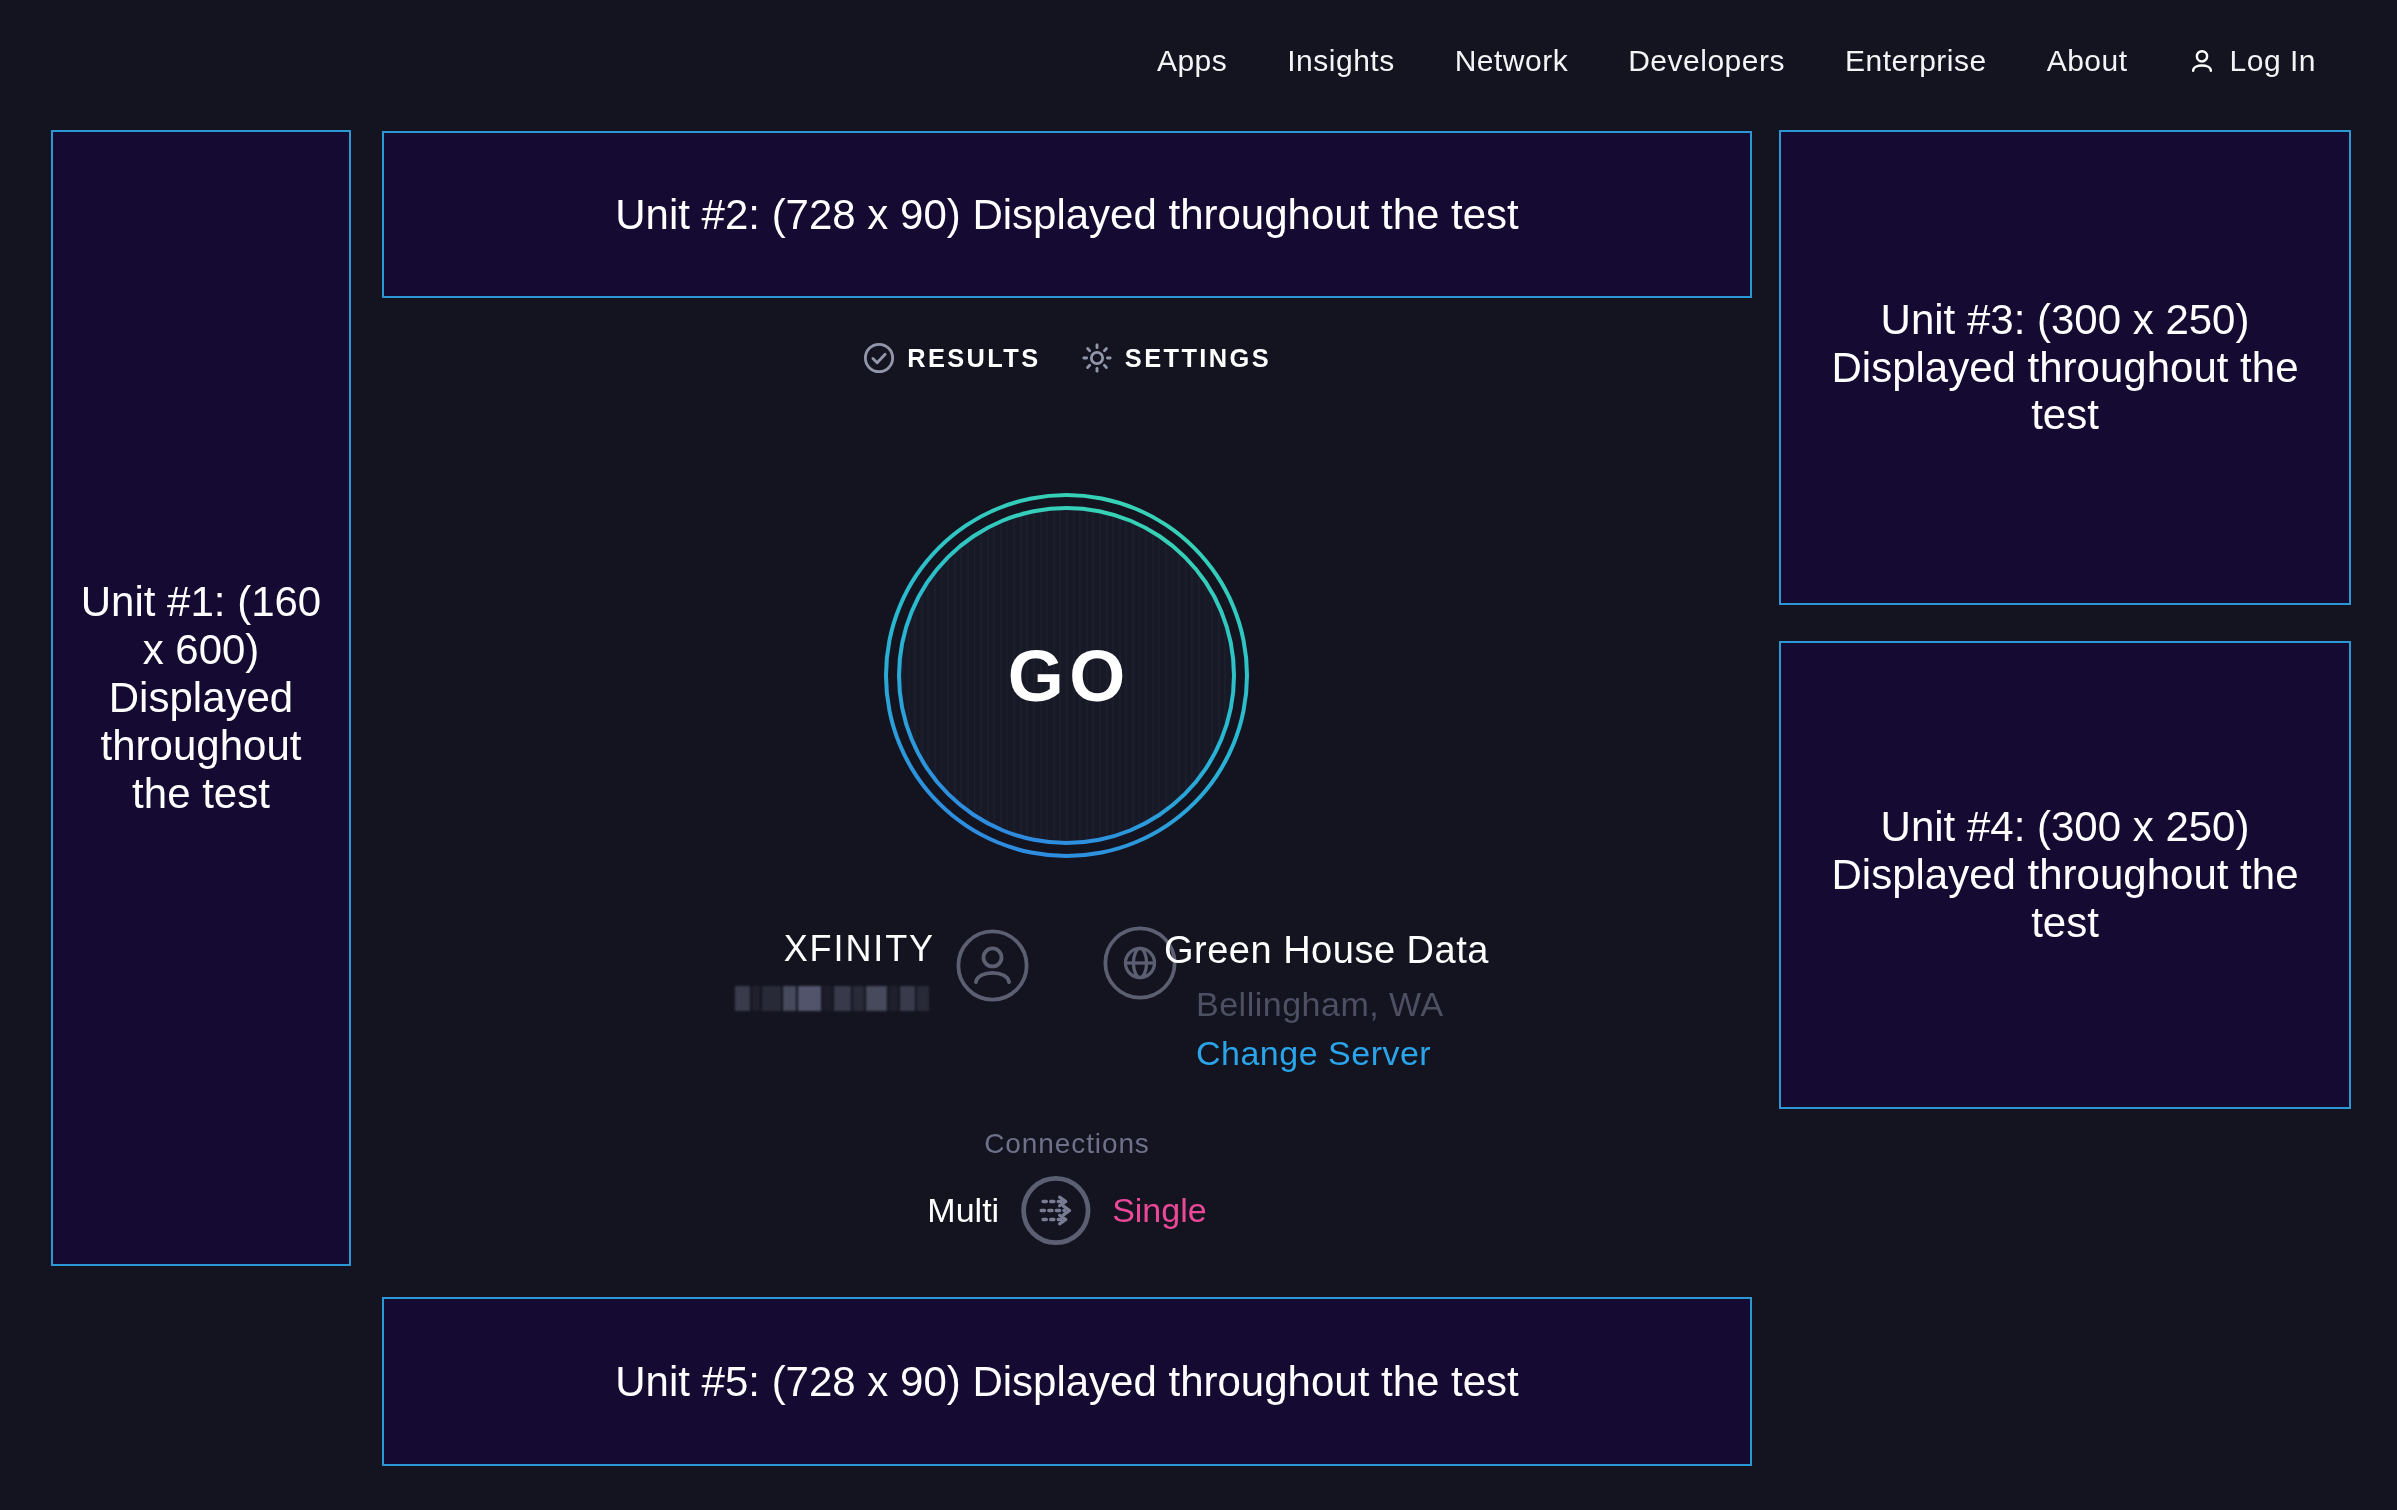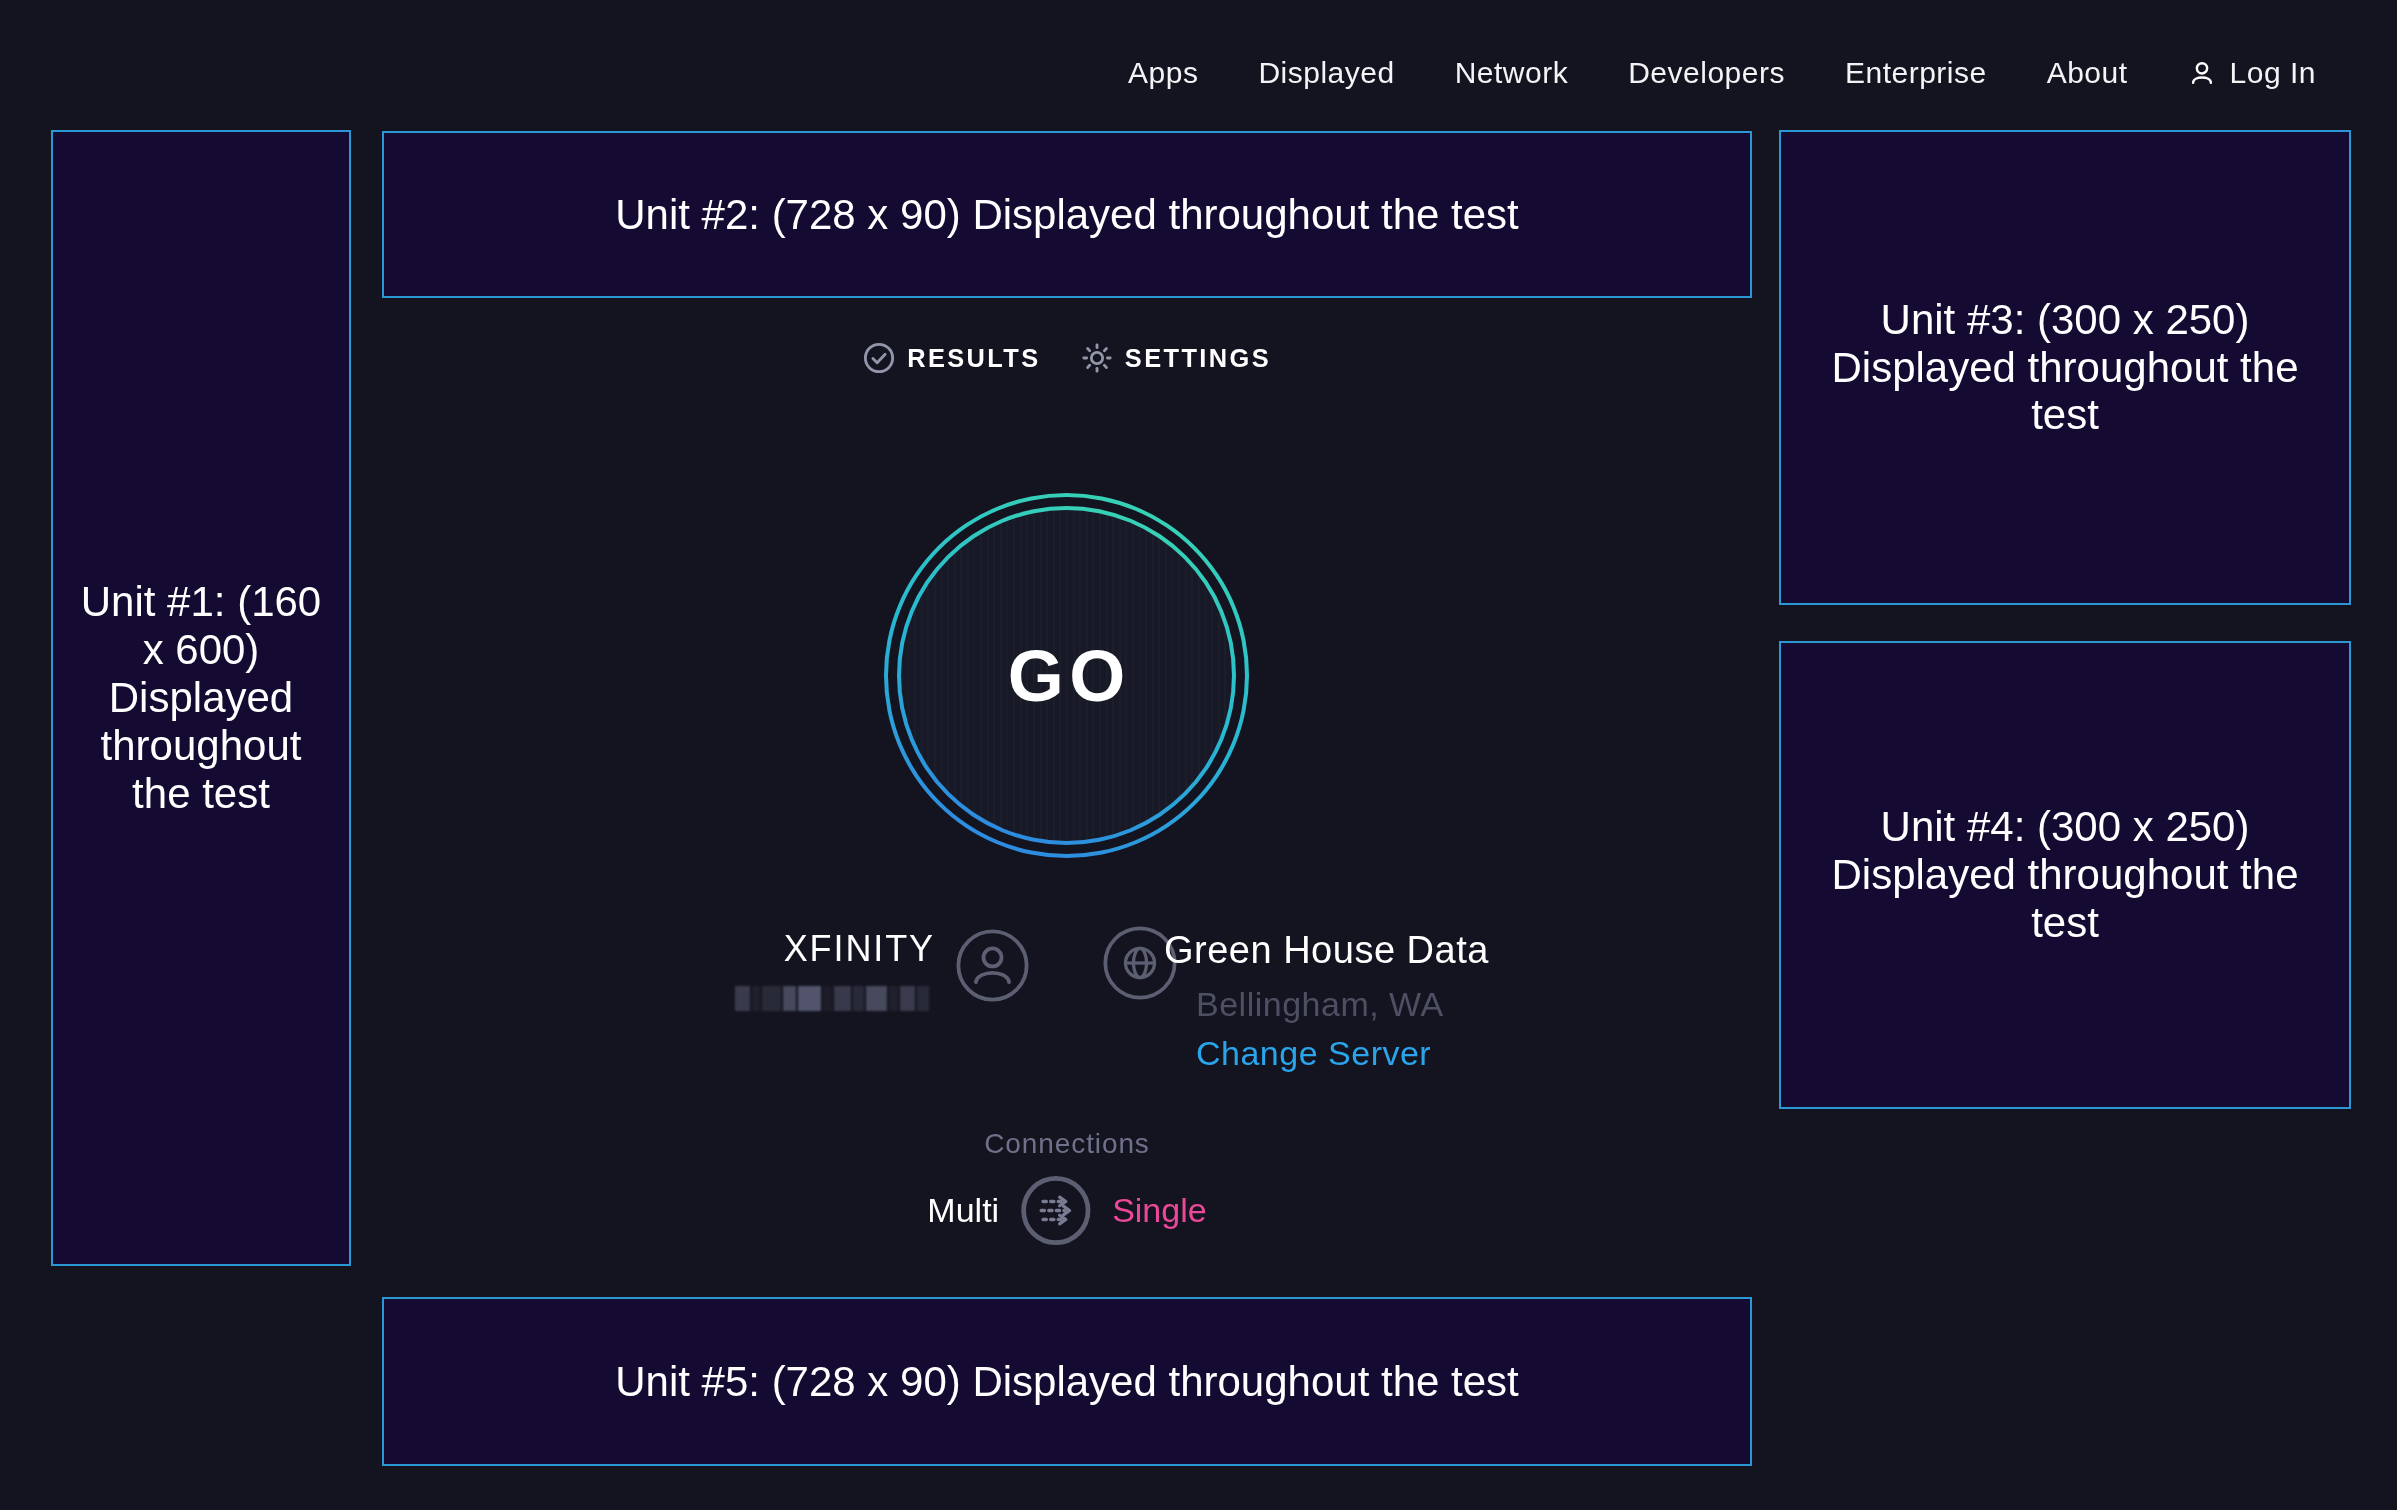--- a/index.html
+++ b/index.html
@@ -4,21 +4,21 @@
 <style>
   html,body{margin:0;padding:0;background:#13141f;}
   .page{position:relative;width:2397px;height:1510px;background:#13141f;overflow:hidden;
         font-family:"Liberation Sans",sans-serif;color:#fff;}
 
   
   .header{position:absolute;left:0;top:0;width:2397px;height:113px;display:flex;align-items:center;}
   .logo{position:absolute;left:51px;top:0;height:113px;display:flex;align-items:center;gap:12.2px;}
   .logo-text{font-size:38px;font-weight:700;letter-spacing:1.4px;color:#fff;}
   .logo-mark{font-size:12.2px;vertical-align:top;position:relative;top:-13px;left:1.9px;color:#fff;}
-  .nav{position:absolute;right:81px;top:16px;height:113px;display:flex;align-items:center;gap:60px;}
+  .nav{position:absolute;right:81px;top:4px;height:113px;display:flex;align-items:center;gap:60px;}
   .nav-item{font-size:30px;color:#f4f4f7;letter-spacing:0.5px;cursor:pointer;white-space:nowrap;}
   .login{display:flex;align-items:center;gap:14px;text-align:right;}
 
   
   .ad{position:absolute;background:#150a31;border:2.8px solid #2b97d5;box-sizing:border-box;
       display:flex;align-items:center;justify-content:center;text-align:center;}
   .ad span{font-size:42px;line-height:1.14;color:#fff;}
   .ad1{left:51px;top:130px;width:300px;height:1136px;}
   .ad1 span{max-width:252px;}
   .ad2{left:382px;top:131px;width:1370px;height:167px;}
@@ -70,21 +70,21 @@
   svg{display:block;}
 </style>
 </head>
 <body>
 
 <div class="page">
 
   <div class="header">
     <div class="nav">
       <span class="nav-item">Apps</span>
-      <span class="nav-item">Displayed</span>
+      <span class="nav-item">Insights</span>
       <span class="nav-item">Network</span>
       <span class="nav-item">Developers</span>
       <span class="nav-item">Enterprise</span>
       <span class="nav-item">About</span>
       <span class="nav-item login">
         <span>
           <svg width="28" height="28" viewBox="0 0 30 30">
             <circle cx="15" cy="10" r="5.5" fill="none" stroke="#fff" stroke-width="2.6"></circle>
             <path d="M5.5 25.5 C5.5 18, 24.5 18, 24.5 25.5" fill="none" stroke="#fff" stroke-width="2.6" stroke-linecap="round"></path>
           </svg>

